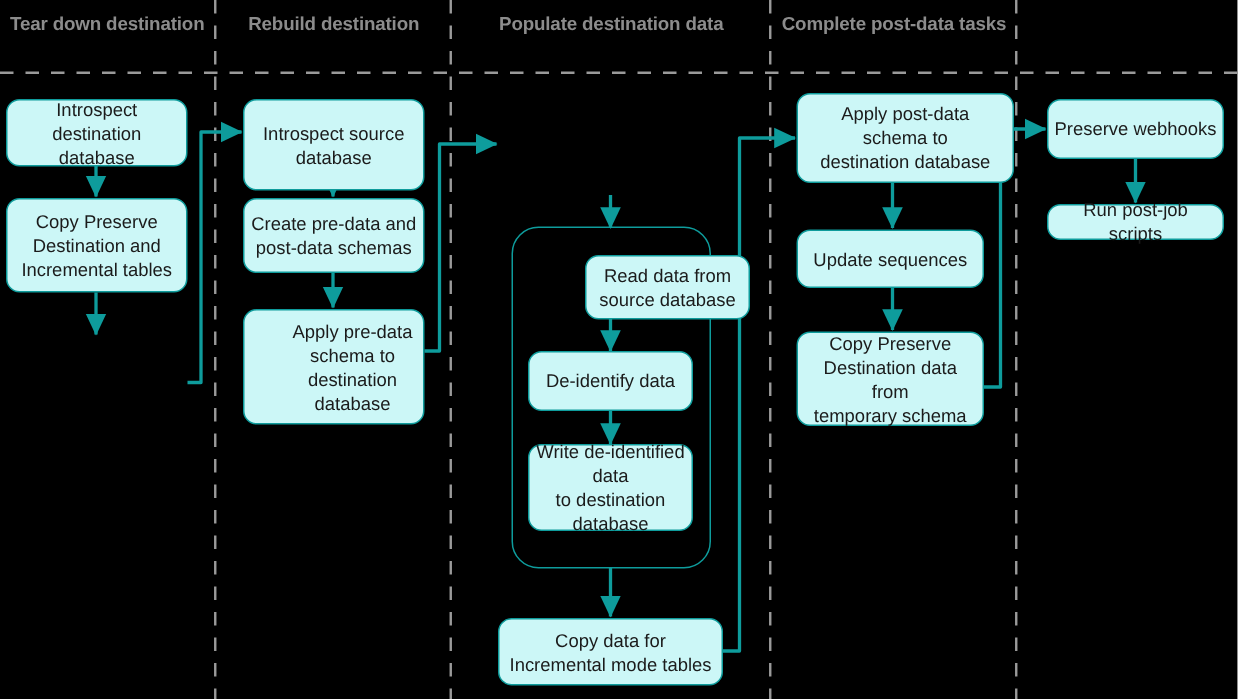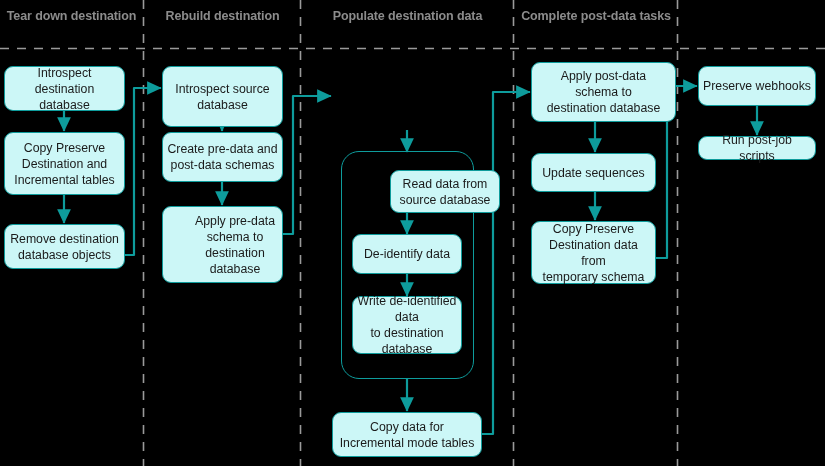--- a/index.html
+++ b/index.html
@@ -119,22 +119,20 @@
     </g>
   </svg>
 
   <div class="group-box" style="left:341px; top:151px; width:133px; height:228px;"></div>
 
   <div class="node" style="left:4px;  top:66px;  width:121px; height:45px;">Introspect
 destination database</div>
   <div class="node" style="left:4px;  top:132px; width:121px; height:63px;">Copy Preserve
 Destination and
 Incremental tables</div>
-  <div class="node" style="left:4px;  top:224px; width:121px; height:45px;">Remove destination
-database objects</div>
 
   <div class="node" style="left:162px; top:66px;  width:121px; height:61px;">Introspect source
 database</div>
   <div class="node" style="left:162px; top:132px; width:121px; height:50px;">Create pre-data and
 post-data schemas</div>
   <div class="node" style="left:162px; top:206px; width:121px; height:77px;padding-left:29px;">Apply pre-data
 schema to
 destination database</div>
 
   <div class="node" style="left:348px; top:170px; width:110px; height:43px;margin-left:42px;">Read data from

